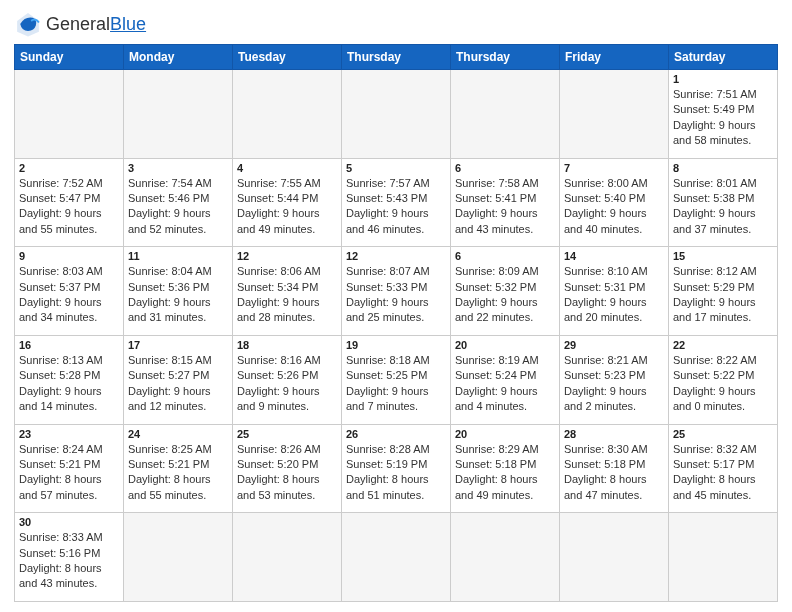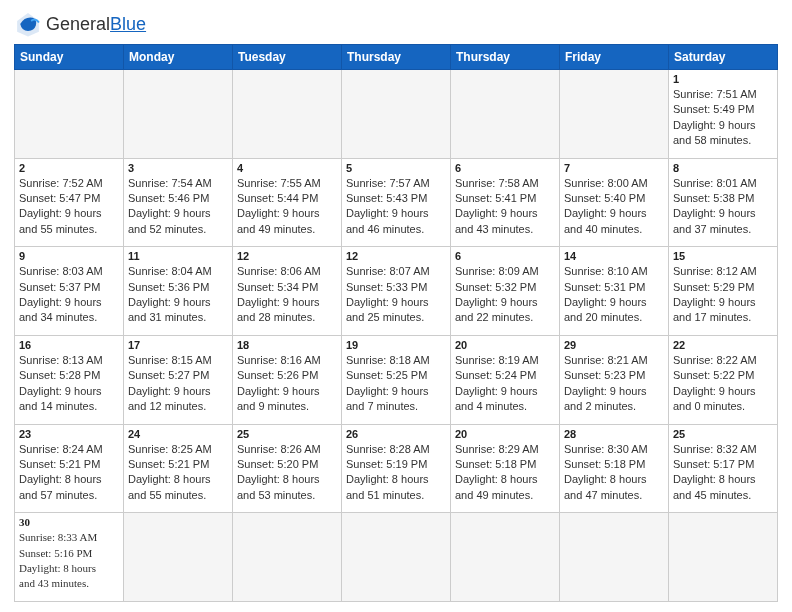--- a/index.html
+++ b/index.html
@@ -89,21 +89,20 @@
       font-size: 11px;
       line-height: 1.4;
       color: #333;
     }
     tr { height: auto; }
     .calendar tbody tr td {
       height: 80px;
     }
     .calendar tbody tr:last-child td {
       height: 70px;
-      font-family: Liberation Serif, serif;
     }
   </style>
 </head>
 <body>
 
 <div class="page">
   <div class="header">
     <div class="logo">
       <svg class="logo-icon" viewBox="0 0 36 36">
         <rect x="0" y="0" width="36" height="36" rx="3" fill="#fff"></rect>

